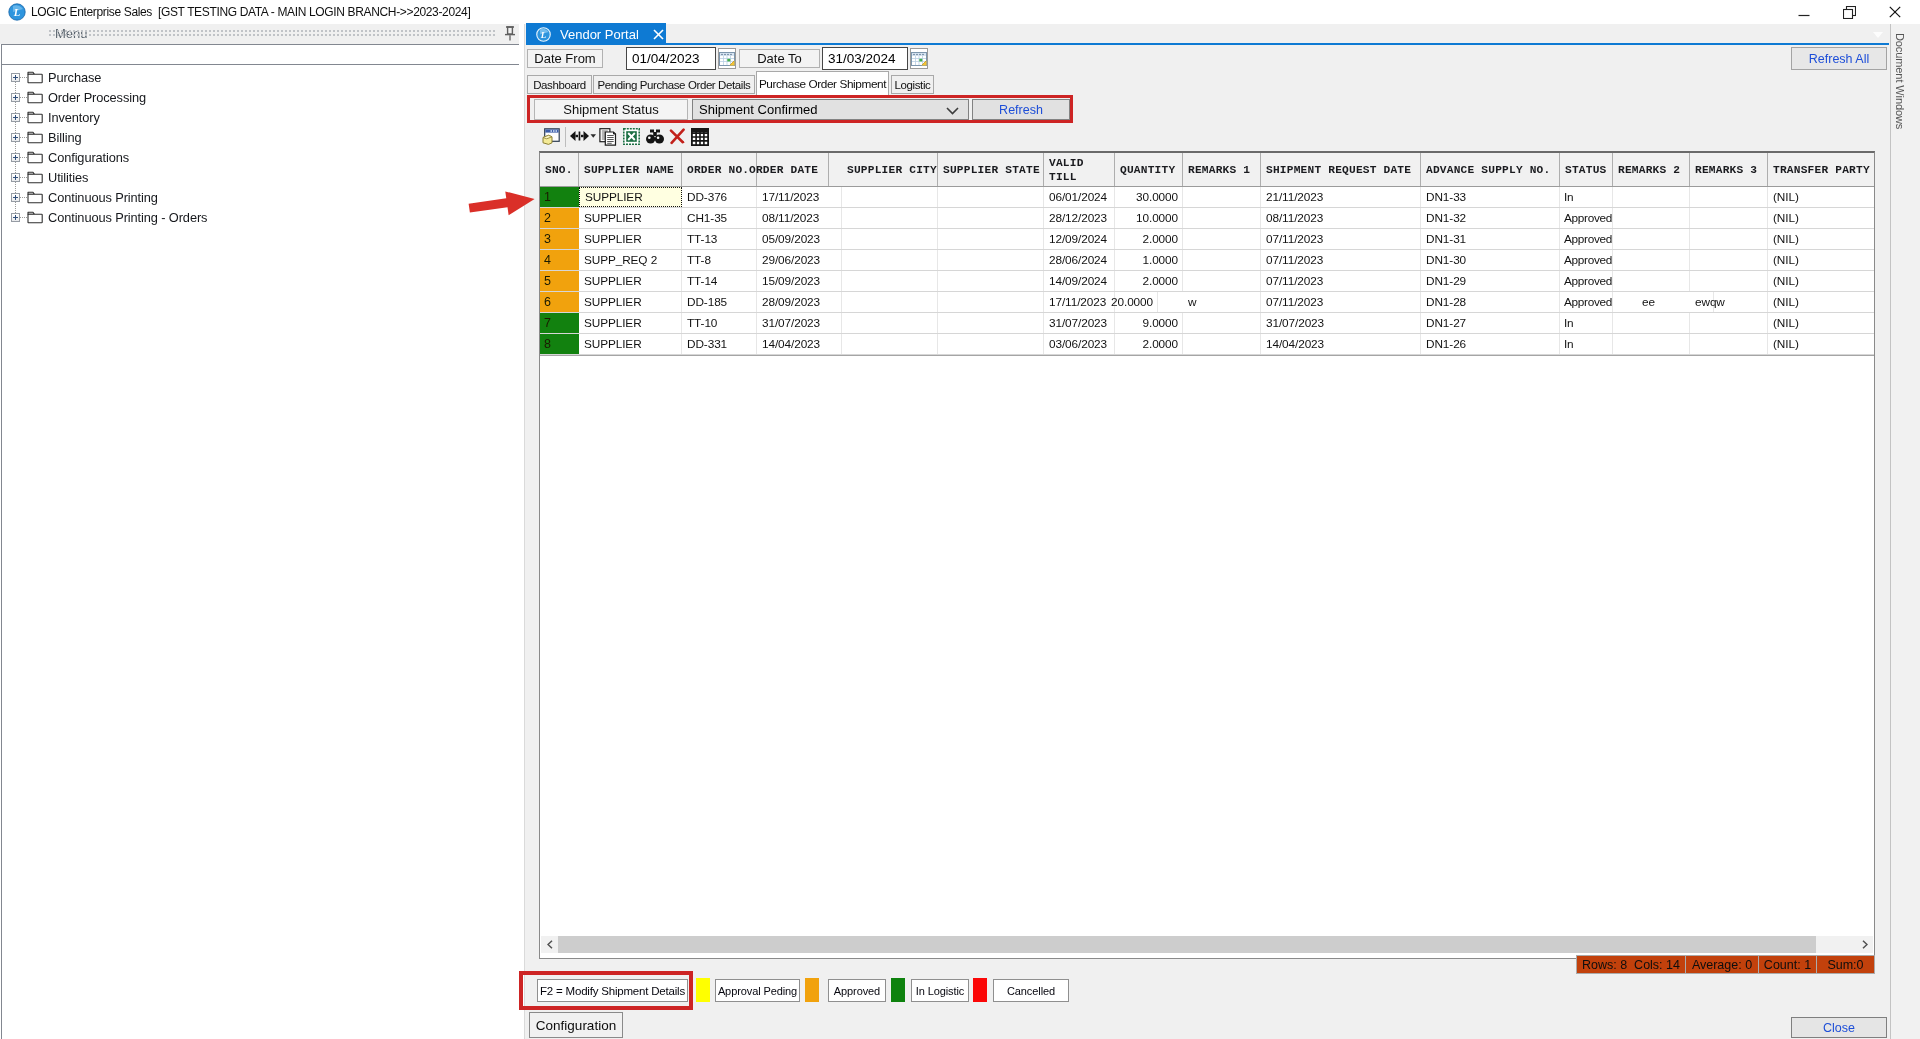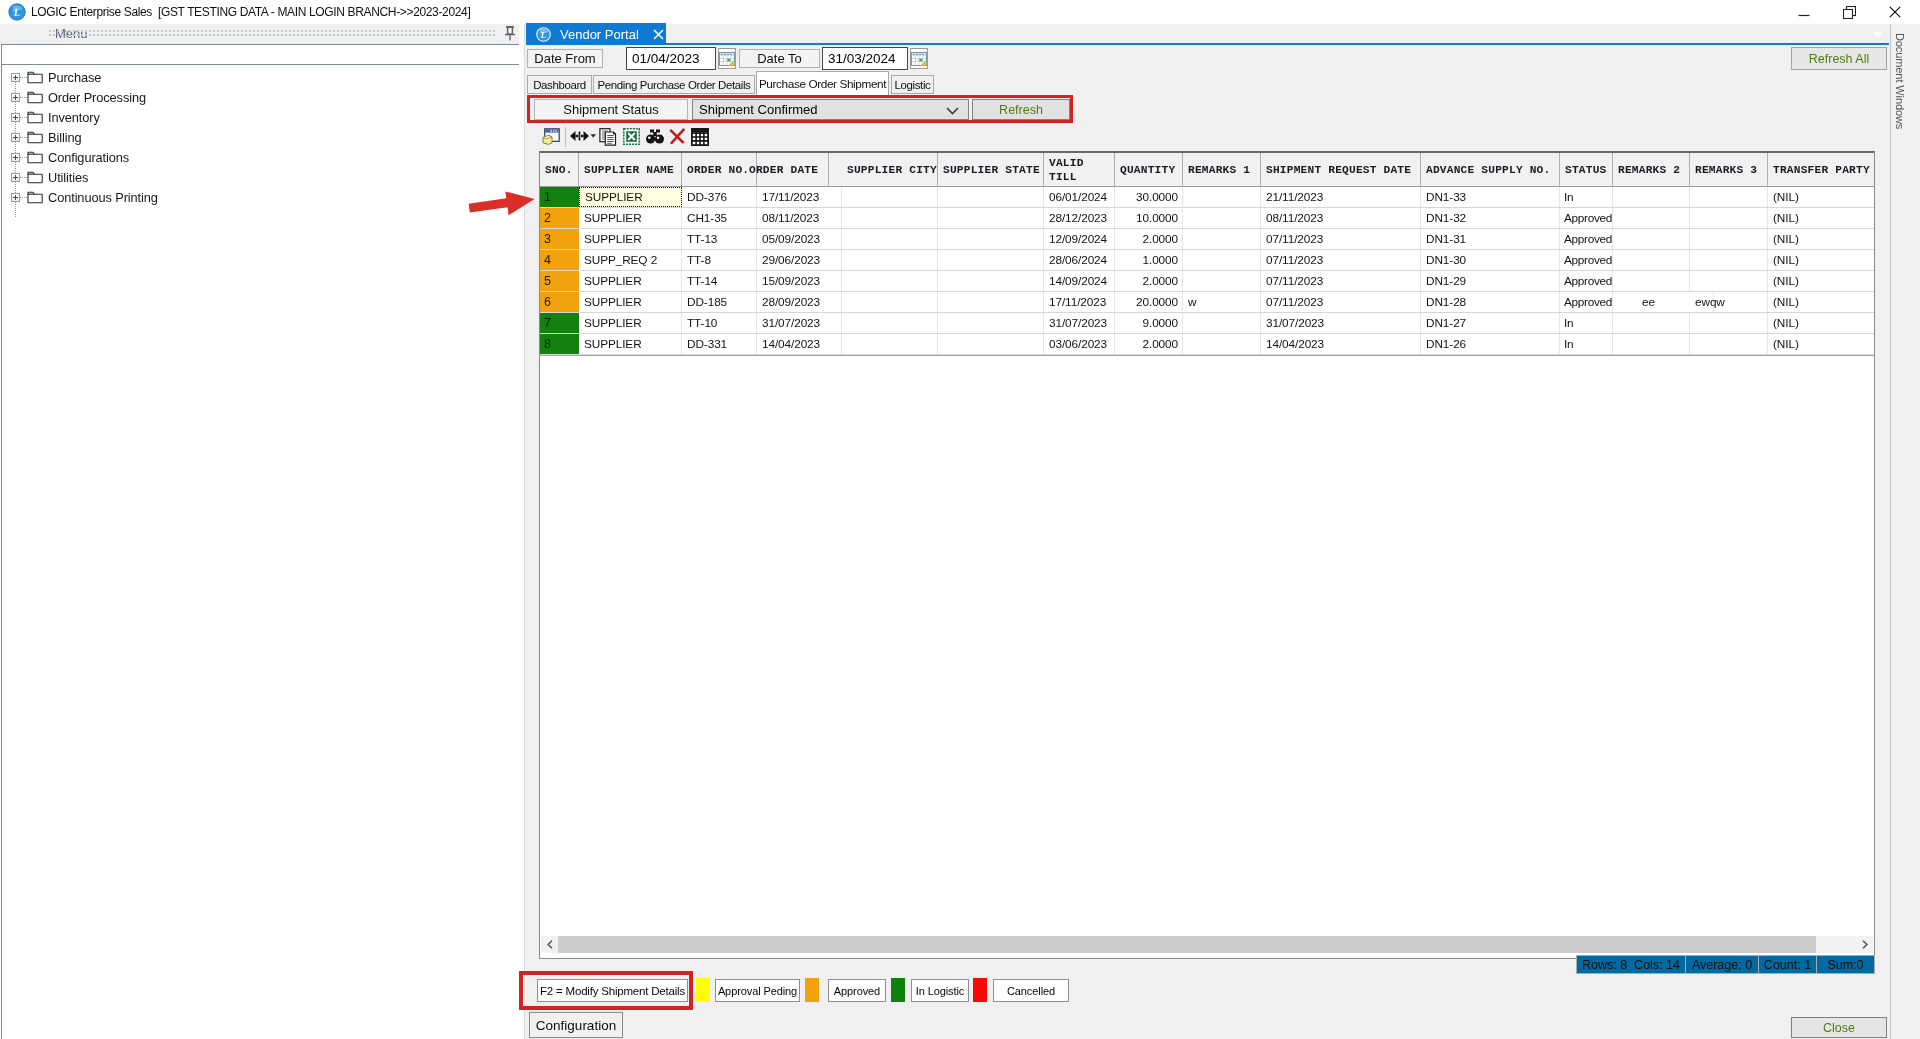--- a/index.html
+++ b/index.html
@@ -47,21 +47,21 @@
   .flatbox{background:#f3f3f3;border:1px solid #b1b1b1;box-sizing:border-box;display:flex;align-items:center;justify-content:center;font-size:13px;color:#101010;}
   #lbl-datefrom{left:527px;top:49px;width:76px;height:19px;}
   #lbl-dateto{left:739px;top:49px;width:81px;height:19px;}
   .dateinput{background:#fff;border:1px solid #464646;box-sizing:border-box;font-size:13.5px;color:#000;
      display:flex;align-items:center;padding-left:5px;}
   #inp-datefrom{left:626px;top:47px;width:90px;height:23px;}
   #inp-dateto{left:822px;top:47px;width:86px;height:23px;}
   .calbtn{background:#fff;border:1px solid #9a9a9a;box-sizing:border-box;display:flex;align-items:center;justify-content:center;}
   #cal-from{left:718px;top:48px;width:18px;height:21px;}
   #cal-to{left:910px;top:48px;width:18px;height:21px;}
-  .pushbtn{background:#e2e2e2;border:1px solid #8c8c8c;box-sizing:border-box;display:flex;align-items:center;justify-content:center;font-size:12.5px;color:#4d7c0f;}
+  .pushbtn{background:#e2e2e2;border:1px solid #8c8c8c;box-sizing:border-box;display:flex;align-items:center;justify-content:center;font-size:12.5px;color:#1d4ed8;}
   #btn-refresh-all{left:1791px;top:47px;width:96px;height:23px;background:#e7e7e7;border-color:#a3a3a3;}
   
   .vtab{position:absolute;top:75px;height:19px;background:#f0f0f0;border:1px solid #a9a9a9;box-sizing:border-box;
      display:flex;align-items:center;justify-content:center;font-size:11.5px;letter-spacing:-0.4px;color:#101010;white-space:nowrap;overflow:hidden;}
   .vtab.active{top:71px;height:24px;background:#fff;border-bottom:none;z-index:3;font-size:11.8px;}
   
   #redbox1{left:527px;top:95px;width:546px;height:28px;border:3px solid #cd2424;box-sizing:border-box;z-index:4;}
   #lbl-shipstatus{left:534px;top:99px;width:154px;height:21px;background:#f4f4f4;border-color:#b5b5b5;}
   #dd-shipstatus{left:692px;top:99px;width:277px;height:21px;background:#e1e1e1;border:1px solid #828282;box-sizing:border-box;
       display:flex;align-items:center;font-size:13px;color:#000;padding-left:6px;}
@@ -90,21 +90,21 @@
   .snocell{position:absolute;left:0;top:0;width:39px;height:20px;line-height:20px;font-size:12.5px;color:#1b1b00;padding-left:4px;box-sizing:border-box;}
   .sno-green{background:#12810f;}
   .sno-orange{background:#f1a20d;}
   #grid-bottomline{position:absolute;left:0;top:202px;width:1336px;height:1px;background:#a5a5a5;}
   
   #hscroll{position:absolute;left:1px;top:783px;width:1332px;height:17px;background:#f1f1f1;}
   #hs-thumb{position:absolute;left:17px;top:0;width:1258px;height:17px;background:#cdcdcd;}
   .hs-btn{position:absolute;top:0;width:17px;height:17px;display:flex;align-items:center;justify-content:center;background:#f1f1f1;}
   #hs-left{left:0;} #hs-right{left:1315px;}
   
-  .scell{position:absolute;top:955px;height:19px;background:#0369a1;border:1px solid #ababab;box-sizing:border-box;
+  .scell{position:absolute;top:955px;height:19px;background:#c2410c;border:1px solid #ababab;box-sizing:border-box;
       display:flex;align-items:center;justify-content:center;font-size:12.5px;color:#0e0e0e;white-space:pre;}
   
   #redbox2{left:519px;top:971px;width:174px;height:39px;border:4px solid #cd2424;box-sizing:border-box;z-index:4;}
   #f2box{left:537px;top:979px;width:151px;height:23px;background:#fff;border:1px solid #8f8f8f;box-sizing:border-box;
      display:flex;align-items:center;justify-content:center;font-size:11.5px;letter-spacing:-0.2px;color:#06060e;white-space:nowrap;}
   .lswatch{position:absolute;top:978px;width:14px;height:24px;}
   .lbox{position:absolute;top:979px;height:23px;background:#fff;border:1px solid #8f8f8f;box-sizing:border-box;
      display:flex;align-items:center;justify-content:center;font-size:11px;letter-spacing:-0.1px;color:#06060e;white-space:nowrap;}
   
   #btn-config{left:529px;top:1012px;width:94px;height:26px;background:#f1f1f1;border:1px solid #8a8a8a;box-sizing:border-box;
@@ -242,20 +242,32 @@
             <div class="ph"></div>
             <div class="pv"></div>
           </div>
     <div class="tree-hstub" style="left:18px;top:9px"></div>
     <svg class="folder-ico" width="16" height="13" viewBox="0 0 16 13">
       <path d="M1 1.2 h5 l1.4 2 h-6.4 z" fill="#fff" stroke="#2f2f2f" stroke-width="1.1" stroke-linejoin="round"></path>
       <rect x="1" y="3.2" width="14.2" height="8.6" fill="#fff" stroke="#2f2f2f" stroke-width="1.1" rx="0.6"></rect>
     </svg>
     <span class="tree-label">Continuous Printing</span>
   </div>
+        <div class="tree-item" style="top:143px">
+    <div class="expand-box">
+            <div class="ph"></div>
+            <div class="pv"></div>
+          </div>
+    <div class="tree-hstub" style="left:18px;top:9px"></div>
+    <svg class="folder-ico" width="16" height="13" viewBox="0 0 16 13">
+      <path d="M1 1.2 h5 l1.4 2 h-6.4 z" fill="#fff" stroke="#2f2f2f" stroke-width="1.1" stroke-linejoin="round"></path>
+      <rect x="1" y="3.2" width="14.2" height="8.6" fill="#fff" stroke="#2f2f2f" stroke-width="1.1" rx="0.6"></rect>
+    </svg>
+    <span class="tree-label">Continuous Printing - Orders</span>
+  </div>
       </div>
   </div>
   <div class="abs" id="splitter"></div>
 
   <div class="abs" id="doc-strip"></div>
   <div class="abs" id="doc-blueline"></div>
   <div class="abs" id="doc-tab-active">
     <svg id="doc-tab-logo" viewBox="0 0 16 16">
       <circle cx="8" cy="8" r="7.2" fill="#2e95de" stroke="#e8f4fc" stroke-width="1.2"></circle>
       <path d="M4 2.6 A 7.2 7.2 0 0 1 13.4 5.4 L 4.5 8 Z" fill="#8dcbf2" opacity="0.75"></path>
@@ -517,21 +529,21 @@
           <div class="gcell c13" style="left:1228px;width:140px"><span>(NIL)</span></div>
         </div>
         <div class="grow" style="top:105px">
            <div class="snocell sno-orange"><span>6</span></div>
           <div class="gcell c0" style="left:39px;width:103px"><span>SUPPLIER</span></div>
           <div class="gcell c1" style="left:142px;width:75px"><span>DD-185</span></div>
           <div class="gcell c2" style="left:217px;width:85px"><span>28/09/2023</span></div>
           <div class="gcell c3" style="left:302px;width:96px"><span></span></div>
           <div class="gcell c4" style="left:398px;width:106px"><span></span></div>
           <div class="gcell vt c5" style="left:504px;width:71px"><span>17/11/2023</span></div>
-          <div class="gcell num c6" style="left:575px;width:68px"><span>20.0000</span></div>
+          <div class="gcell num c6" style="left:550px;width:68px"><span>20.0000</span></div>
           <div class="gcell c7" style="left:643px;width:78px"><span>w</span></div>
           <div class="gcell c8" style="left:721px;width:160px"><span>07/11/2023</span></div>
           <div class="gcell c9" style="left:881px;width:139px"><span>DN1-28</span></div>
           <div class="gcell c10" style="left:1020px;width:53px"><span>Approved</span></div>
           <div class="gcell c11" style="left:1097px;width:77px"><span>ee</span></div>
           <div class="gcell c12" style="left:1150px;width:78px"><span>ewqw</span></div>
           <div class="gcell c13" style="left:1228px;width:140px"><span>(NIL)</span></div>
         </div>
         <div class="grow" style="top:126px">
            <div class="snocell sno-green"><span>7</span></div>

